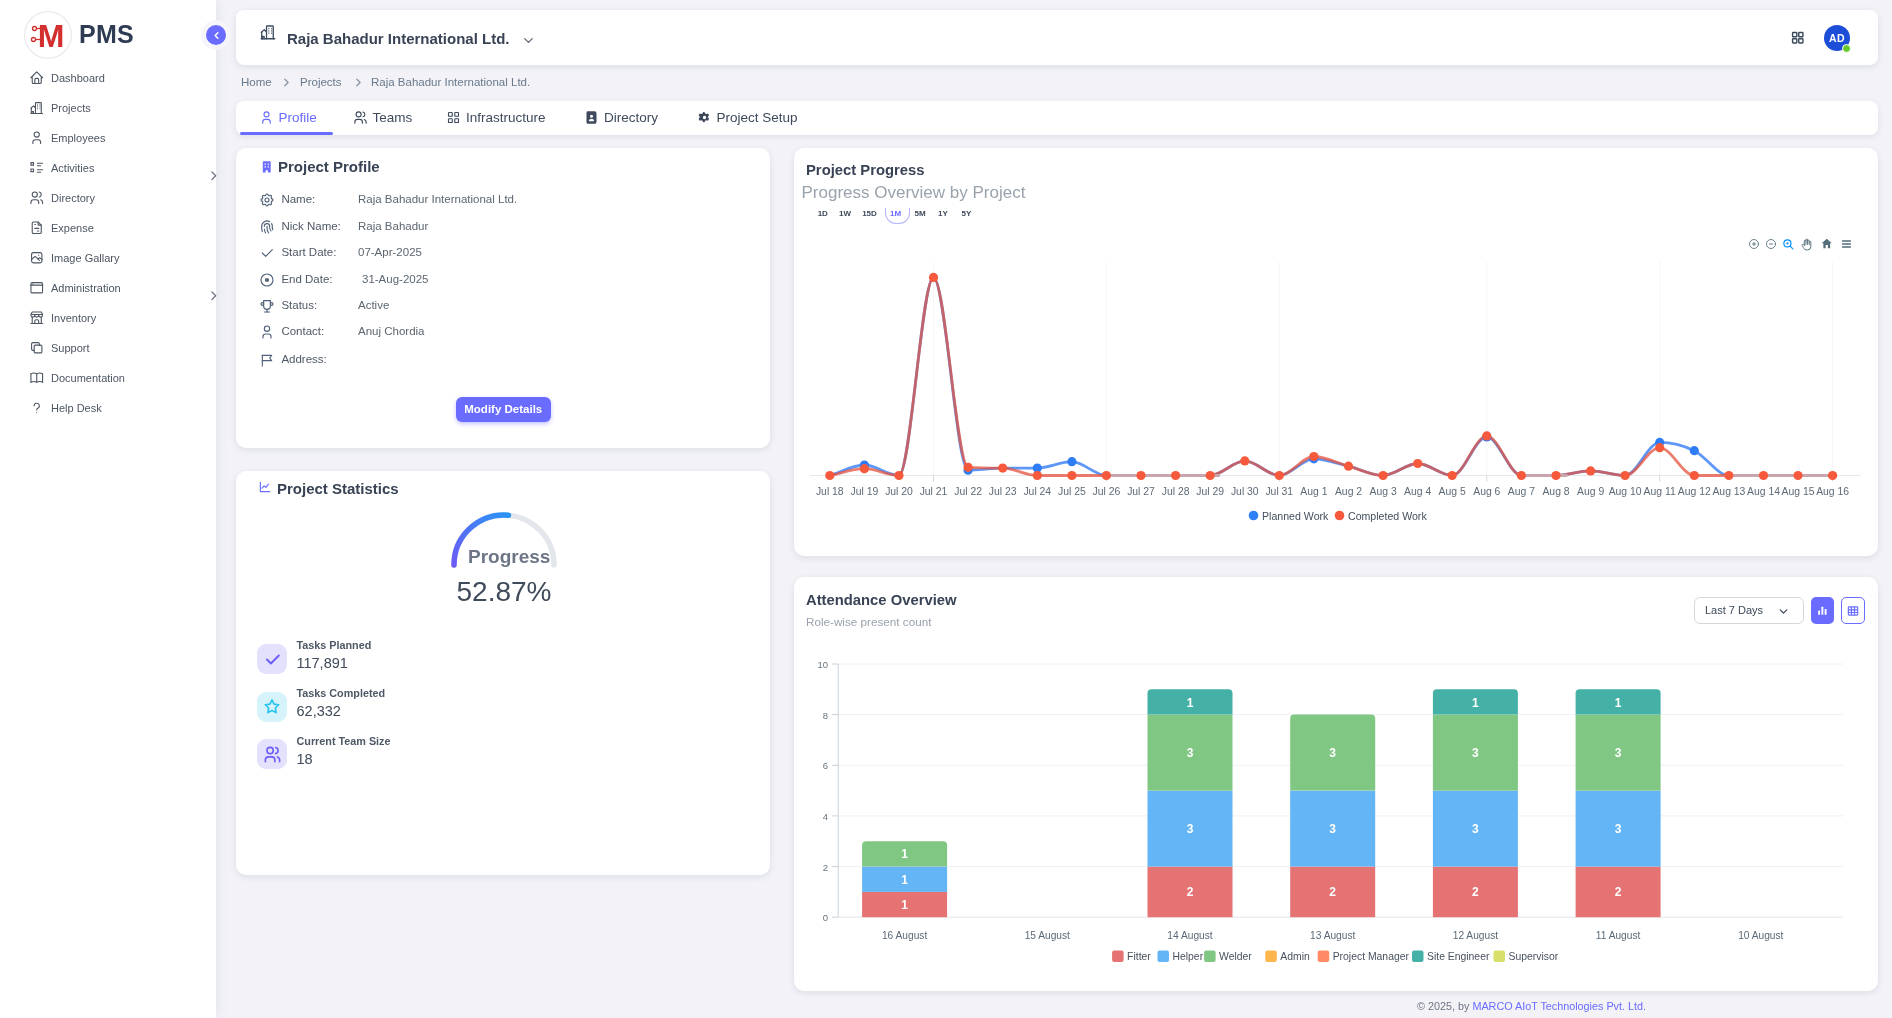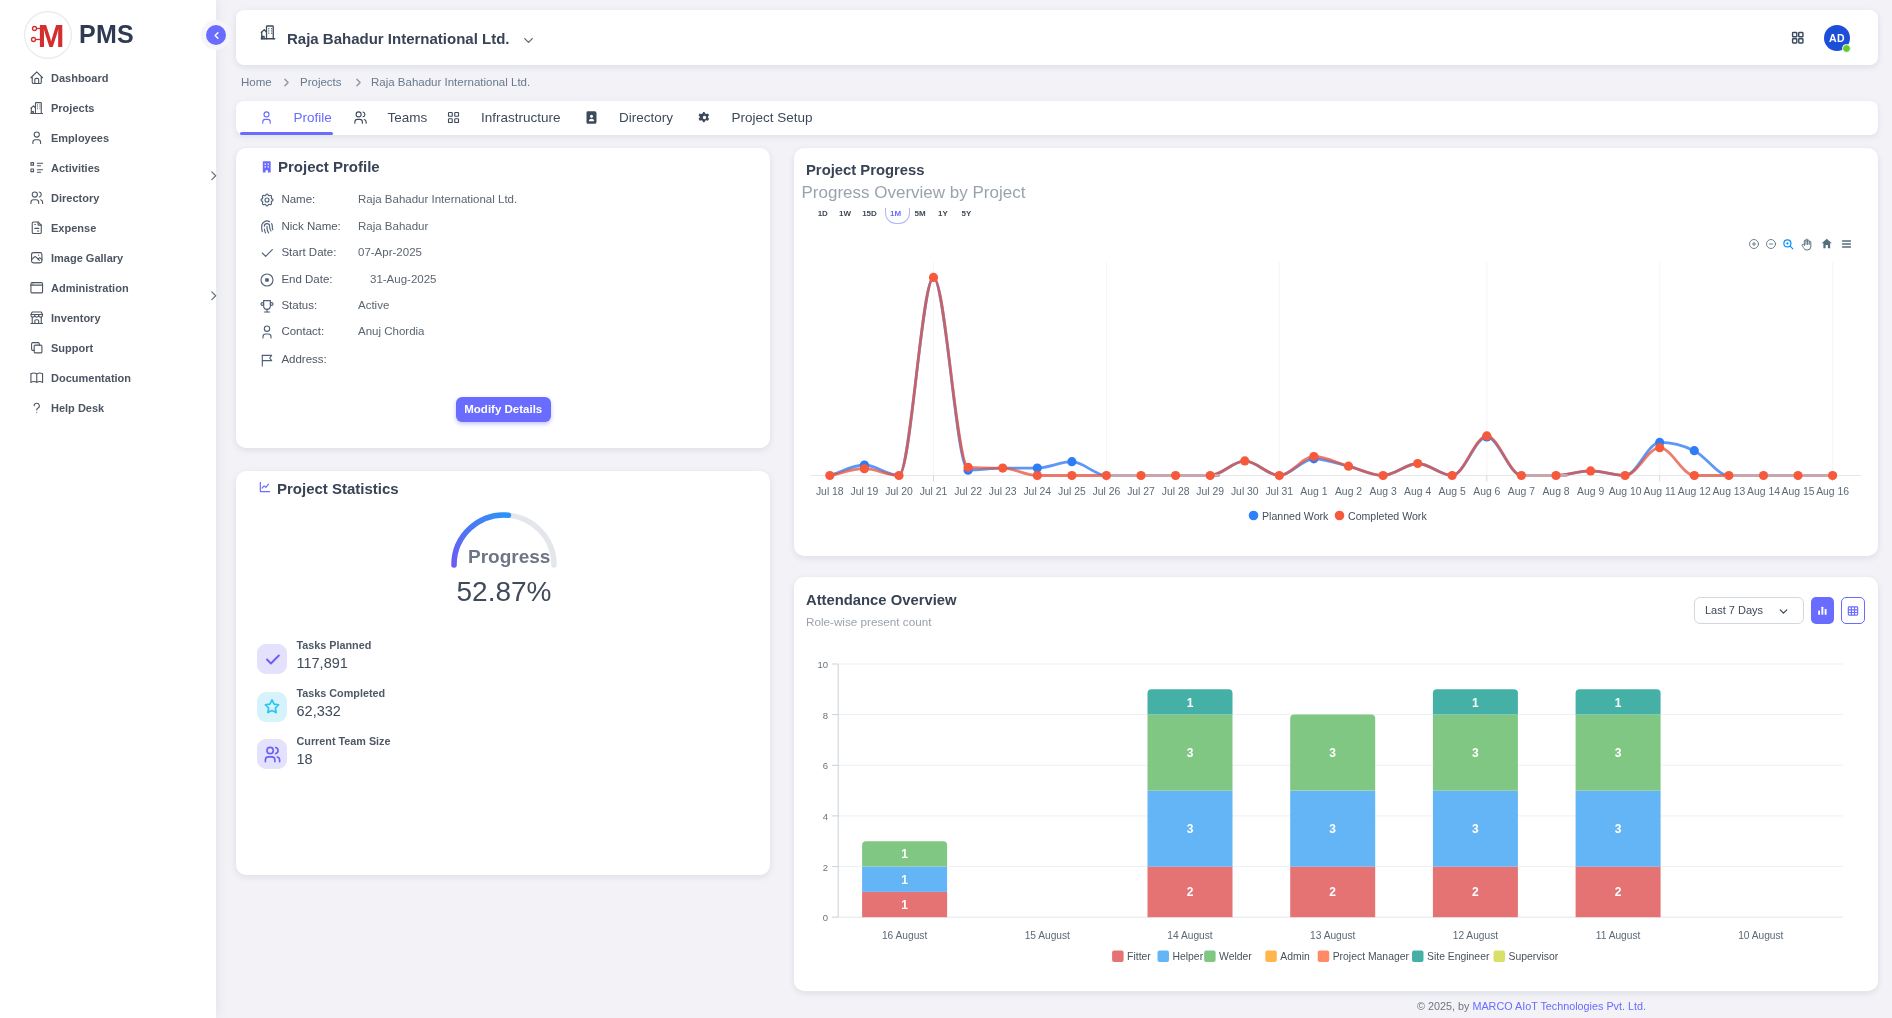--- a/index.html
+++ b/index.html
@@ -1,28 +1,28 @@
 <!DOCTYPE html>
 <html><head>
 <meta charset="utf-8">
 <style>
 *{margin:0;padding:0;box-sizing:border-box}
 html,body{width:1892px;height:1018px;overflow:hidden}
 body{font-family:"Liberation Sans",sans-serif;background:#f2f2f7;position:relative}
 .abs{position:absolute}
 .card{position:absolute;background:#fff;border-radius:10px;box-shadow:0 2px 6px 0 rgba(67,89,113,.12)}
 .sidebar{position:absolute;left:0;top:0;width:216px;height:1018px;background:#fff;box-shadow:0 0 12px rgba(67,89,113,.1);z-index:5}
-.nav-item{position:absolute;left:0;width:216px;height:30px;display:flex;align-items:center;color:#4c5562;font-size:11px;font-weight:700}
+.nav-item{position:absolute;left:0;width:216px;height:30px;display:flex;align-items:center;color:#4c5562;font-size:11px;font-weight:400}
 .nav-item svg{position:absolute;left:29px;width:15.5px;height:15.5px}
 .nav-item .t{position:absolute;left:51px;top:50%;transform:translateY(-50%)}
 .nav-item .chev{position:absolute;left:177px;top:50%;transform:translateY(-50%);color:#6a7380}
 .toggle{position:absolute;left:206px;top:25px;width:20px;height:20px;border-radius:50%;background:#696cff;z-index:6;box-shadow:0 0 0 5px rgba(244,244,250,.95);display:flex;align-items:center;justify-content:center}
 .hdr{position:absolute;left:236px;top:10px;width:1642px;height:55px;background:#fff;border-radius:8px;box-shadow:0 2px 6px 0 rgba(67,89,113,.12);z-index:2}
 .tabsbar{position:absolute;left:236px;top:101px;width:1642px;height:33.5px;background:#fff;border-radius:8px;box-shadow:0 2px 6px 0 rgba(67,89,113,.1);z-index:2}
-.tab{position:absolute;top:0;height:100%;display:flex;align-items:center;gap:20px;font-size:13.5px;font-weight:500;color:#3e4a5c}
+.tab{position:absolute;top:0;height:100%;display:flex;align-items:center;gap:5px;font-size:13.5px;font-weight:500;color:#3e4a5c}
 .tab svg{width:15px;height:15px}
 .crumb{position:absolute;top:74px;height:16px;font-size:11.5px;color:#697a8d;display:flex;align-items:center}
 .row-ic{position:absolute;width:16px;height:16px;color:#50617a}
 .lbl{position:absolute;font-size:11.5px;color:#4e5866}
 .val{position:absolute;font-size:11.5px;color:#5c6670}
 .statbox{position:absolute;width:30px;height:30px;border-radius:9px;display:flex;align-items:center;justify-content:center}
 .stat-l{position:absolute;font-size:10.8px;font-weight:bold;color:#4e5866}
 .stat-v{position:absolute;font-size:14.5px;color:#3f4a5a}
 .rngbtn{position:absolute;top:212px;font-size:8px;font-weight:bold;color:#3f4a5a;text-align:center}
 </style>
@@ -260,21 +260,21 @@
 <svg class="row-ic" style="left:23.4px;top:97.3px" viewBox="0 0 24 24" fill="none" stroke="currentColor" stroke-width="1.7" stroke-linecap="round" stroke-linejoin="round">
       <path d="M5 12l5 5l10 -10"></path>
     </svg>
 <div class="lbl" style="left:45.4px;top:98.3px">Start Date:</div>
 <div class="val" style="left:122px;top:98.3px">07-Apr-2025</div>
 <svg class="row-ic" style="left:23.4px;top:123.5px" viewBox="0 0 24 24" fill="none" stroke="currentColor" stroke-width="1.7" stroke-linecap="round" stroke-linejoin="round">
       <circle cx="12" cy="12" r="9"></circle>
       <rect x="9.2" y="9.2" width="5.6" height="5.6" rx="1.2" fill="currentColor" stroke="none"></rect>
     </svg>
 <div class="lbl" style="left:45.4px;top:124.5px">End Date:</div>
-<div class="val" style="left:134px;top:124.5px">31-Aug-2025</div>
+<div class="val" style="left:126px;top:124.5px">31-Aug-2025</div>
 <svg class="row-ic" style="left:23.4px;top:150.0px" viewBox="0 0 24 24" fill="none" stroke="currentColor" stroke-width="1.7" stroke-linecap="round" stroke-linejoin="round">
       <path d="M8 21h8"></path>
       <path d="M12 17v4"></path>
       <path d="M7 4h10"></path>
       <path d="M17 4v8a5 5 0 0 1 -10 0v-8"></path>
       <circle cx="5" cy="9" r="2"></circle>
       <circle cx="19" cy="9" r="2"></circle>
     </svg>
 <div class="lbl" style="left:45.4px;top:151.0px">Status:</div>
 <div class="val" style="left:122px;top:151.0px">Active</div>

